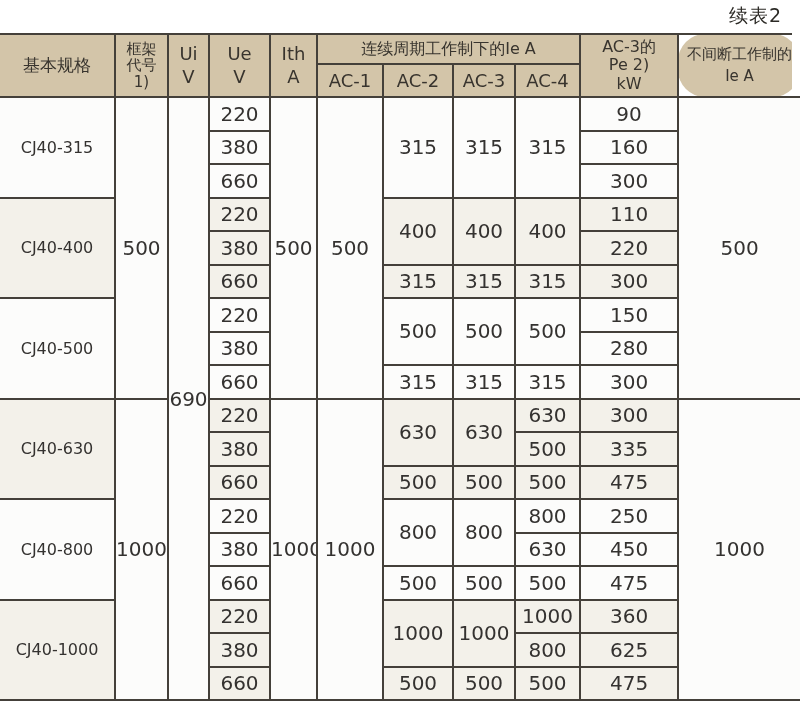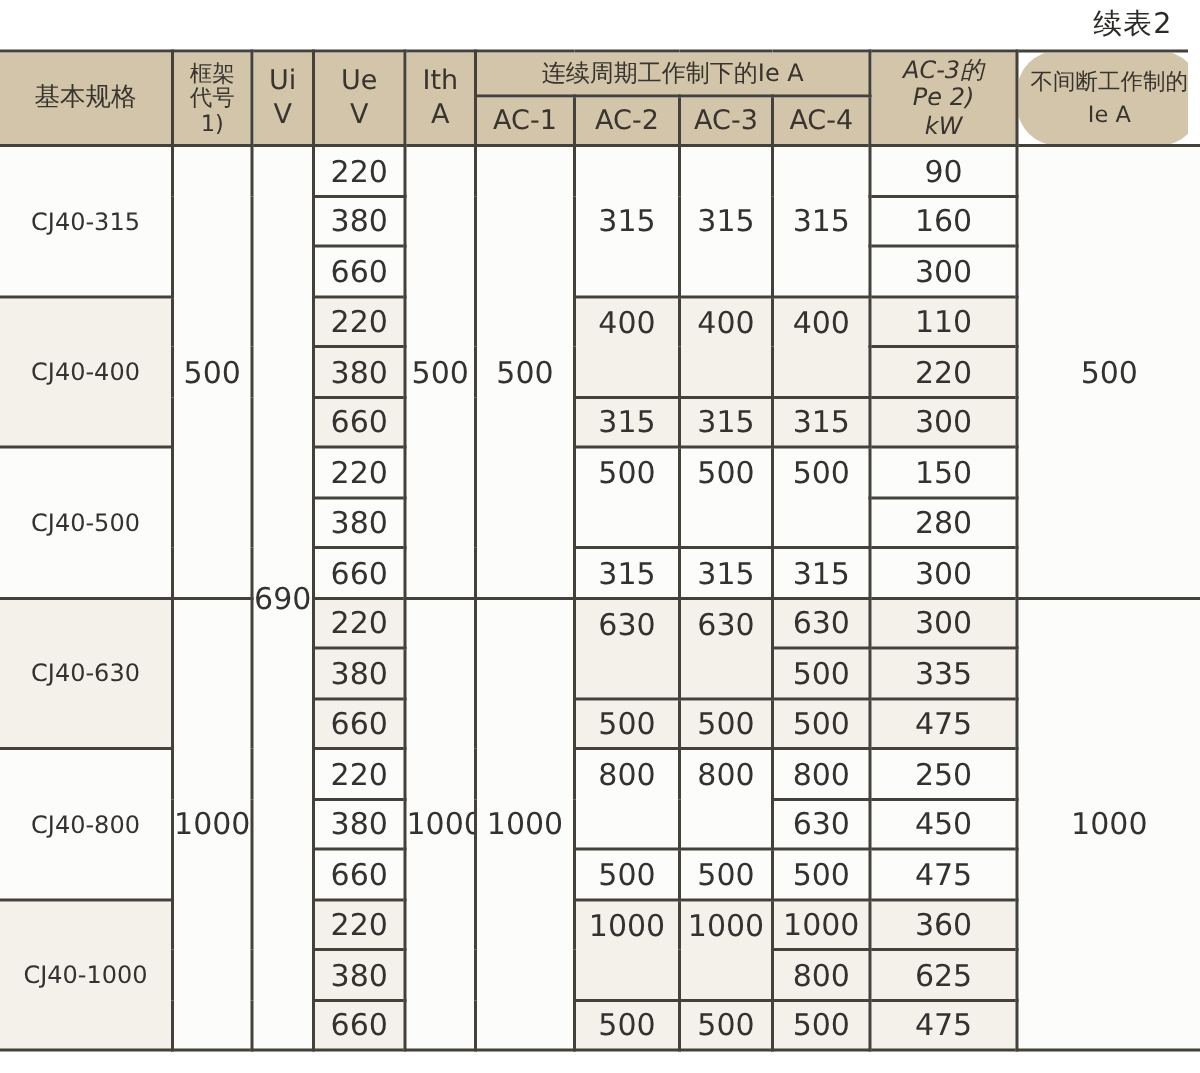--- a/index.html
+++ b/index.html
@@ -47,31 +47,31 @@
     line-height: 1.22;
     font-size: 16px;
     color: #38342e;
   }
   thead tr.h1 { height: 30px; }
   thead tr.h2 { height: 33px; }
   th.basic { font-size: 17px; }
   th.frame { font-size: 15px; line-height: 1.1; }
   th.latin { font-size: 18px; line-height: 1.25; }
   th.acsub { font-size: 18px; margin-top: 12px; }
-  th.pehdr { font-size: 16px; line-height: 1.15; font-style: italic; }
+  th.pehdr { font-size: 16px; line-height: 1.15; }
   th.unint { font-size: 15px; line-height: 1.45; border-radius: 27px; }
 
   tbody tr { height: 33.5px; }
   tbody td {
     background: #fcfcfb;
     font-size: 20px;
   }
   tbody td.model { font-size: 16px; }
   tbody td.s { background: #f3f1ea; }       
-  tbody td.t { vertical-align: top; padding-top: 4px; }  
+  tbody td.t { vertical-align: top; padding-top: 20px; }  
 
   .notch {
     position: absolute;
     top: 27px; right: 0;
     width: 8px; height: 66px;
     background: #ffffff;
   }
 </style>
 </head>
 <body>

